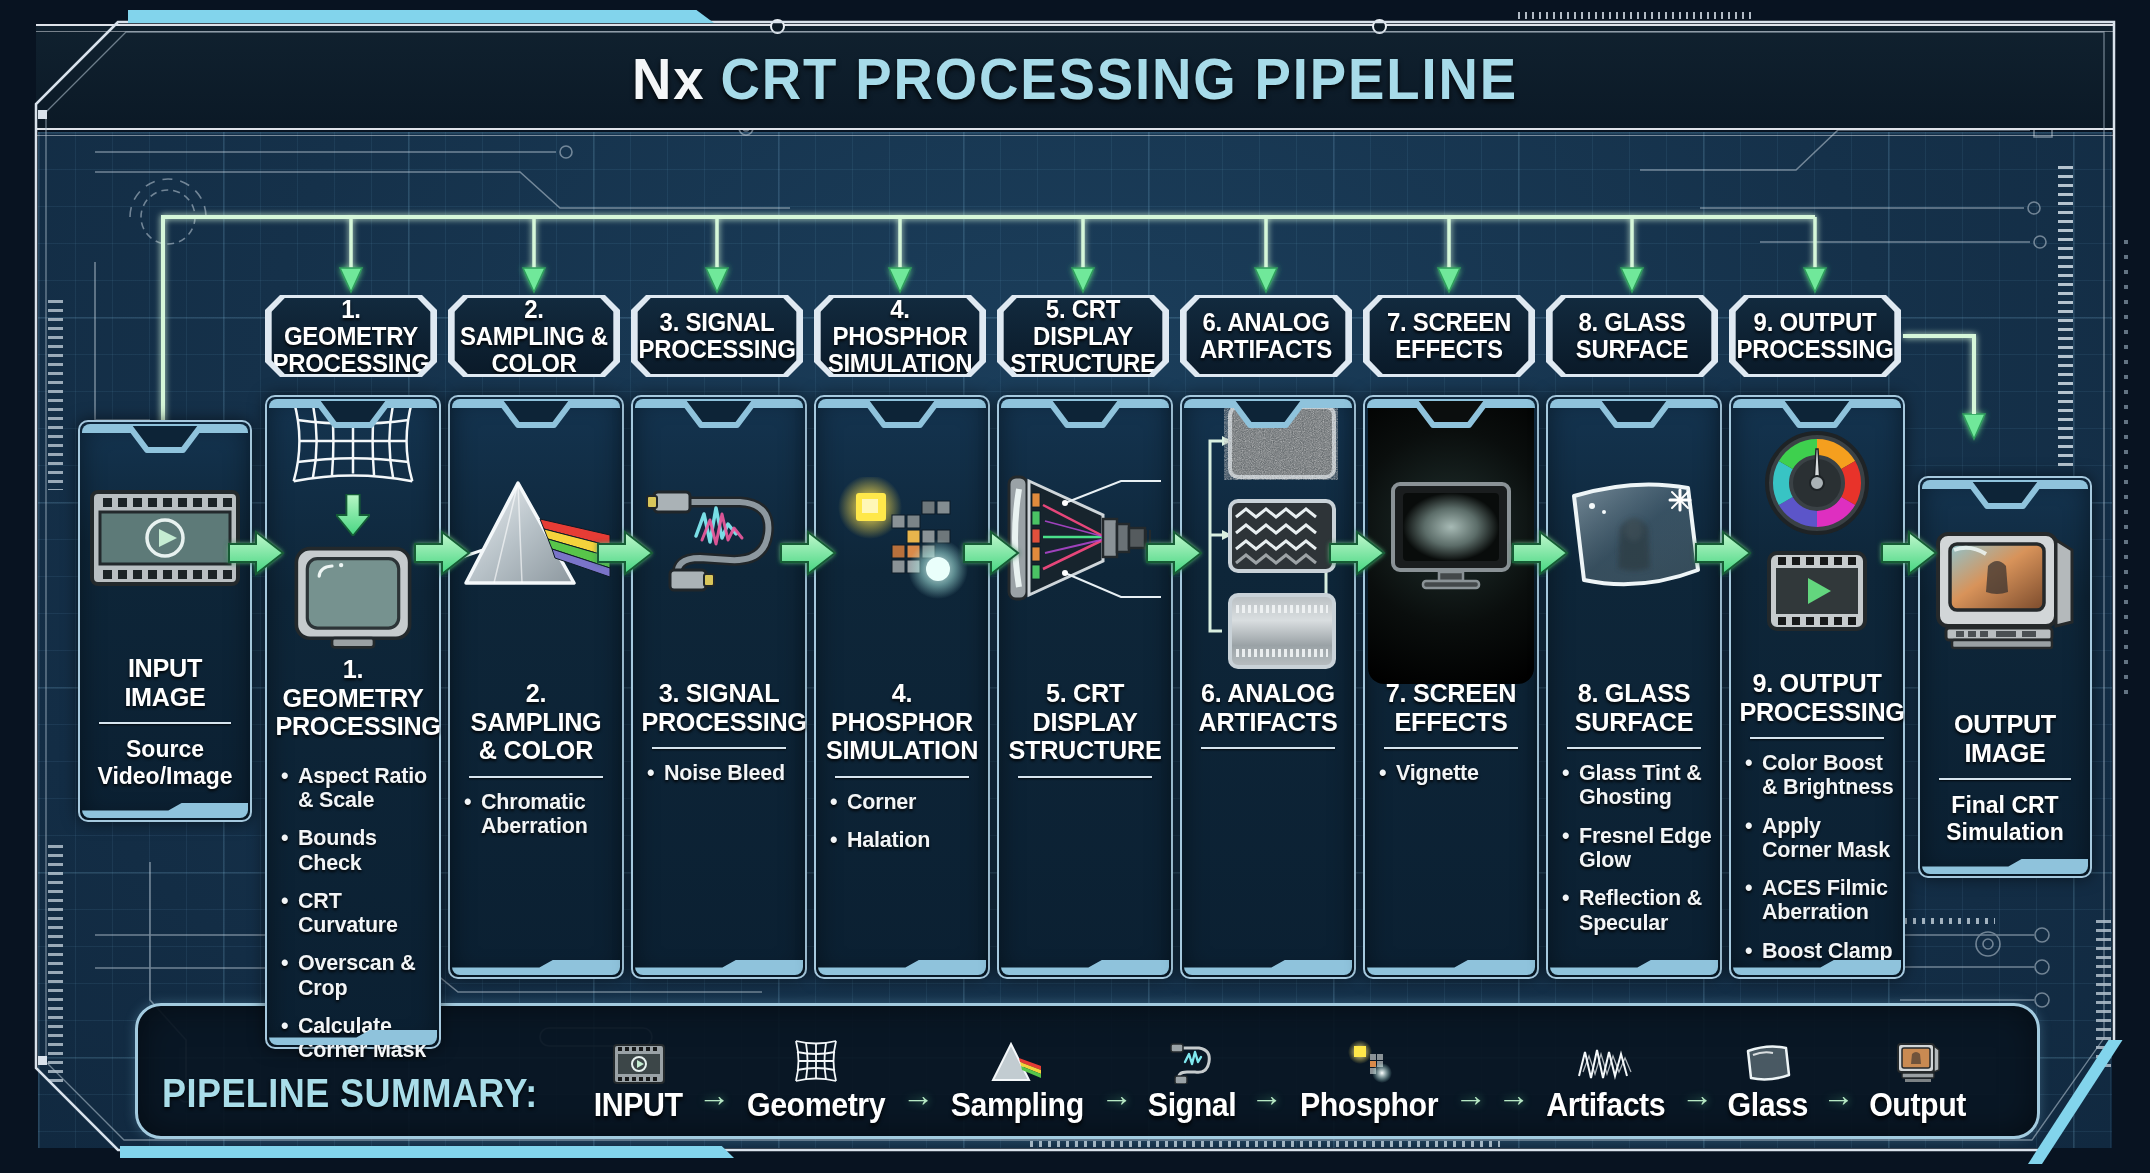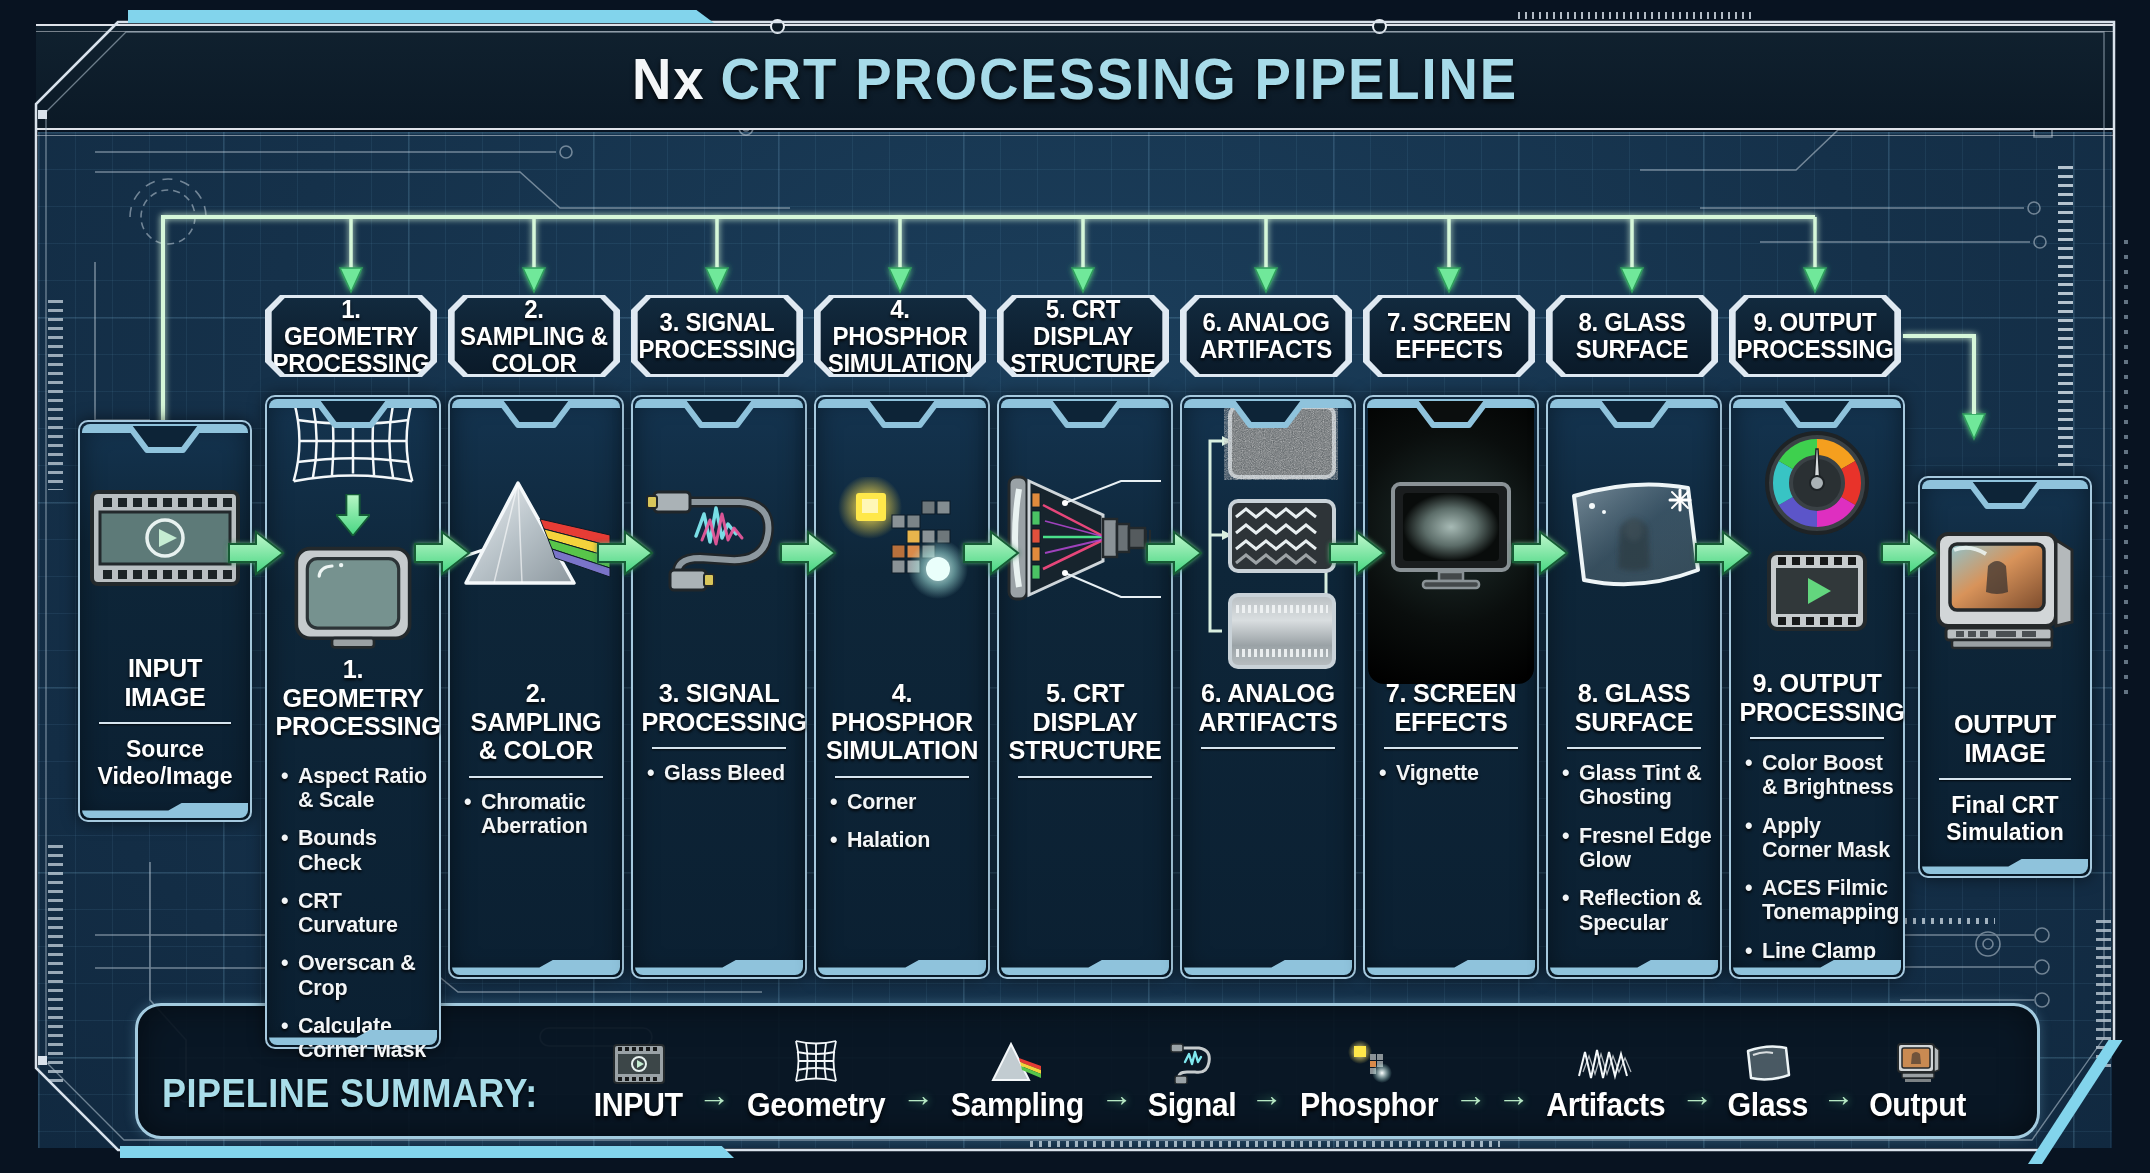--- a/index.html
+++ b/index.html
@@ -363,21 +363,21 @@
         <rect x="3" y="16" width="10" height="12" rx="2" fill="#d9c65a" stroke="#20262a" stroke-width="2"></rect>
         <rect x="26" y="90" width="36" height="20" rx="4" fill="#aab2b6" stroke="#20262a" stroke-width="3"></rect>
         <rect x="60" y="94" width="10" height="12" rx="2" fill="#d9c65a" stroke="#20262a" stroke-width="2"></rect>
         <polyline points="52,56 60,34 66,62 72,28 78,58 84,44 92,54" stroke="#7fe8ef" stroke-width="3.5" stroke-linecap="round" stroke-linejoin="round" opacity=".95"></polyline>
         <polyline points="58,60 66,40 72,64 78,34 84,60 90,48 98,58" stroke="#f05a9e" stroke-width="3" stroke-linecap="round" stroke-linejoin="round" opacity=".9"></polyline>
       </svg>
     </div>
     <div class="colname">3. SIGNAL PROCESSING</div>
     <div class="colrule"></div>
     <ul class="items">
-        <li>Glass Bleed</li>
+        <li>Noise Bleed</li>
       </ul>
     <div class="bband"></div>
   </div>
 
   <div class="col" id="col-4">
     <div class="tband"></div>
     <div class="tnotch"><svg width="76" height="30">
           <path d="M2,0 L20,24 H56 L74,0" fill="#0d2437" stroke="#8fc3dc" stroke-width="6" stroke-linejoin="round"></path>
         </svg></div>
     <div class="iconzone">
@@ -615,22 +615,22 @@
           </g>
           <polygon points="41,27 64,40 41,53" fill="#63d67e"></polygon>
         </svg>
       </span>
     </div>
     <div class="colname">9. OUTPUT PROCESSING</div>
     <div class="colrule"></div>
     <ul class="items">
       <li>Color Boost &amp; Brightness</li>
       <li>Apply Corner Mask</li>
-      <li>ACES Filmic Tonemapping</li>
-      <li>Line Clamp</li>
+      <li>ACES Filmic Aberration</li>
+      <li>Boost Clamp</li>
     </ul>
     <div class="bband"></div>
   </div>
 
   <div class="col" id="col-output">
     <div class="tband"></div>
     <div class="tnotch"><svg width="76" height="30">
           <path d="M2,0 L20,24 H56 L74,0" fill="#0d2437" stroke="#8fc3dc" stroke-width="6" stroke-linejoin="round"></path>
         </svg></div>
     <div class="iconzone short">

